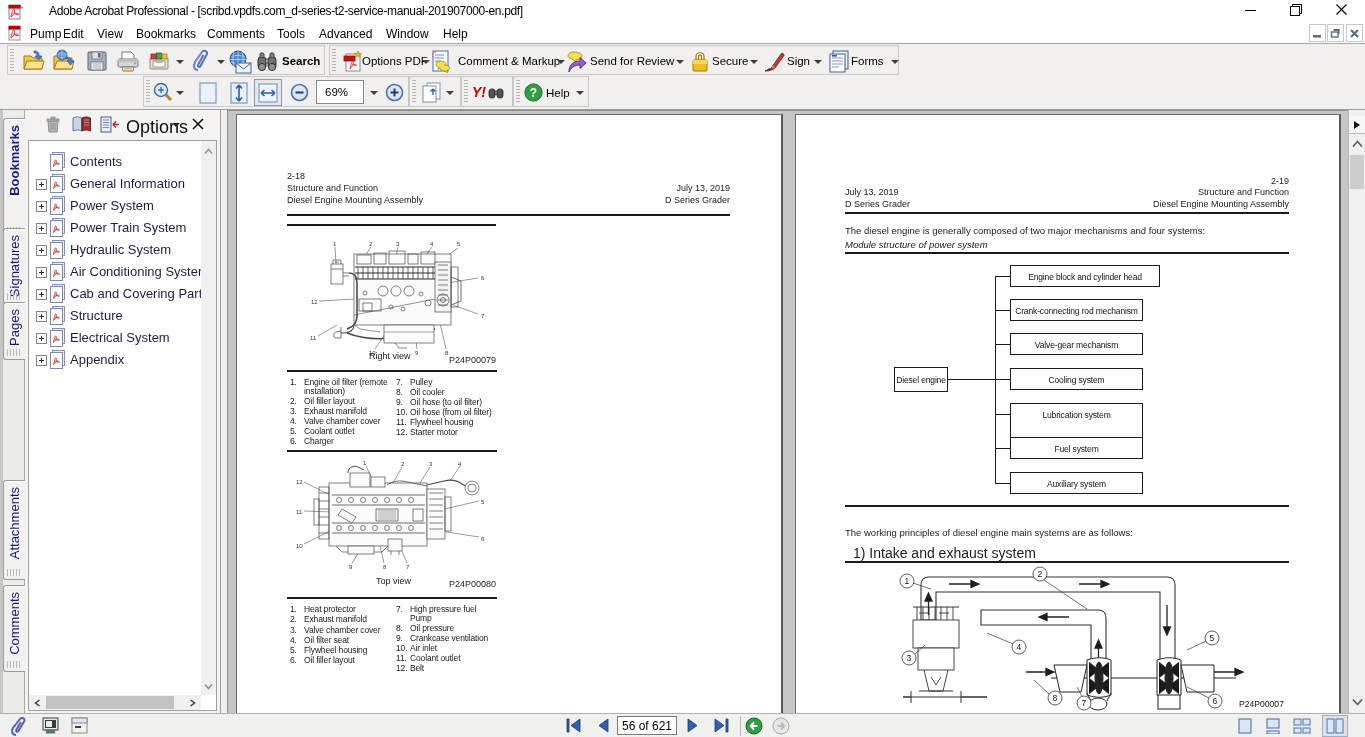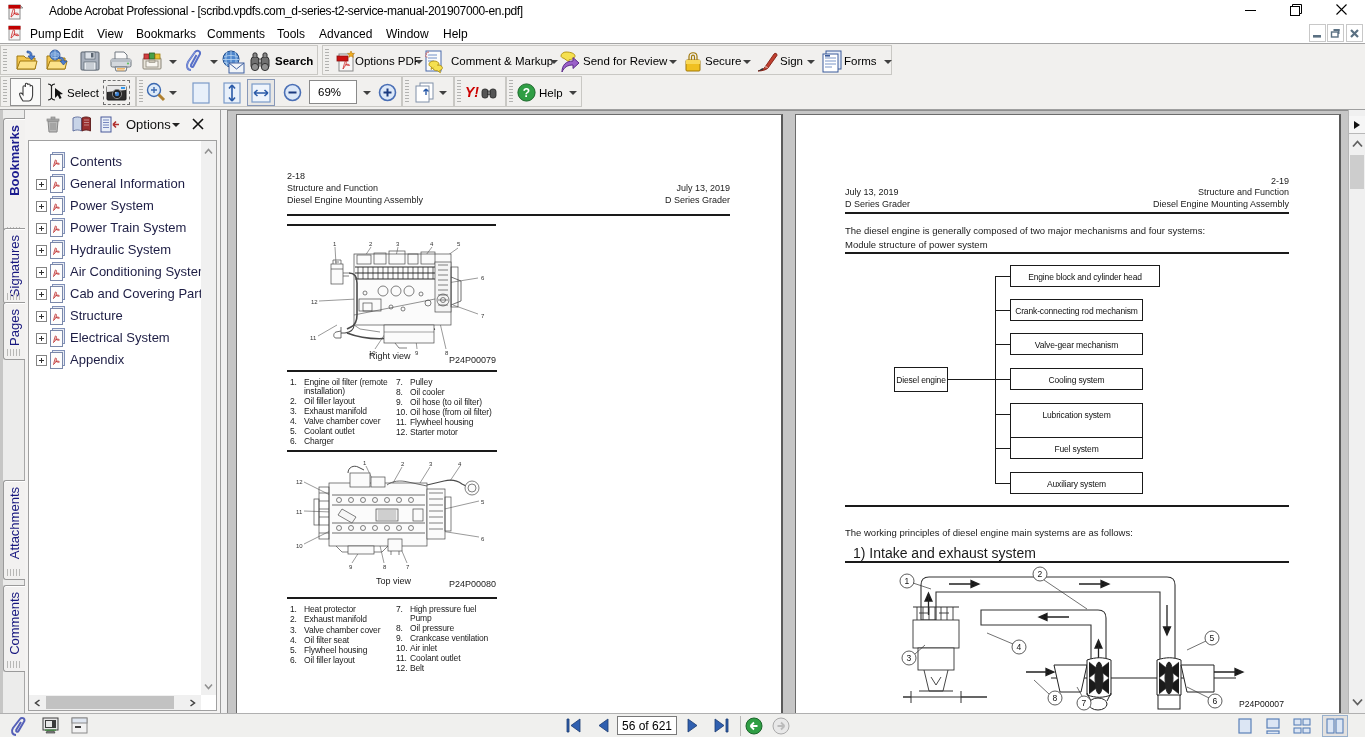--- a/index.html
+++ b/index.html
@@ -12,21 +12,21 @@
 #titletext { left:49px; top:4px; font-size:12px; letter-spacing:-0.35px; color:#000; white-space:nowrap; }
 .winbtn { top:9px; color:#000; }
 
 
 #menubar { left:0; top:23px; width:1365px; height:21px; background:#ffffff; border-bottom:1px solid #a5a5a5; }
 .menuitem { position:absolute; top:4px; font-size:12px; color:#000; }
 .mdibtn { position:absolute; top:1px; width:17px; height:18px; border:1px solid #c8c8c8; background:#fff; color:#5a7082; font-size:11px; text-align:center; line-height:16px; font-weight:bold; }
 
 
 #toolbars { left:0; top:44px; width:1365px; height:66px; background:#f1f0ee; border-bottom:1px solid #9f9f9f; }
-.chunk { position:absolute; border:1px solid #c9c8c4; background:#f1f0ee; }
+.chunk { position:absolute; border:1px solid #c9c8c4; background:#f1f0ee;margin-left:7px; }
 .grip { position:absolute; left:2px; top:3px; bottom:3px; width:4px;
   background-image:repeating-linear-gradient(to bottom, #b2b2b0 0 1px, transparent 1px 3px); }
 .tbtxt { position:absolute; font-size:11.5px; color:#000; white-space:nowrap; }
 .dd { position:absolute; width:0; height:0; border-left:4px solid transparent; border-right:4px solid transparent; border-top:4px solid #404040; }
 .sep { position:absolute; width:1px; background:#b8b8b6; }
 
 
 #rail { left:0; top:110px; width:25px; height:603px; background:#ececeb; border-left:3px solid #c6c6c5; border-right:1px solid #a8a8a8; }
 .vtab { position:absolute; left:0px; width:22px; background:#f2f1f0; border:1px solid #9a9a9a; border-right:none; border-radius:3px 0 0 3px; box-shadow:0 1px 0 #fff inset; }
 .vtab .lbl { position:absolute; left:3px; top:6px; writing-mode:vertical-rl; transform:rotate(180deg); font-size:13px; color:#16167e; white-space:nowrap; }
@@ -216,41 +216,20 @@
       <svg class="abs" style="left:497px;top:3px" width="24" height="26" viewBox="0 0 24 26">
         <rect x="6" y="2" width="15" height="18" fill="#e8eef8" stroke="#3a5a9a" stroke-width="1"></rect>
         <rect x="3" y="5" width="15" height="18" fill="#ffffff" stroke="#3a5a9a" stroke-width="1"></rect>
         <path d="M5 9 L16 9 M5 12 L16 12 M5 15 L16 15 M5 18 L12 18" stroke="#7a96c8" stroke-width="1.2"></path>
         <rect x="5" y="6" width="5" height="1.6" fill="#3a5a9a"></rect>
       </svg>
       <div class="tbtxt" style="left:521px;top:9px">Forms</div>
       <div class="dd" style="left:561px;top:14px"></div>
     </div>
 
-    <div class="chunk" style="left:0px;top:32px;width:136px;height:31px">
-      <div class="grip"></div>
-      <div class="abs" style="left:9px;top:1px;width:31px;height:28px;background:#f9f9f8;border:1px solid #909090"></div>
-      <svg class="abs" style="left:16px;top:4px" width="20" height="22" viewBox="0 0 20 22">
-        <path d="M6 20 C4 17 2 14 2.6 12.6 C3.2 11.6 5 12 6 13.6 L6 6 C6 4.4 8.4 4.4 8.4 6 L8.4 3.4 C8.4 1.8 10.8 1.8 10.8 3.4 L10.8 4 C10.8 2.6 13.2 2.6 13.2 4.2 L13.2 5.4 C13.2 4.2 15.6 4.2 15.6 5.8 L15.6 14 C15.6 17 14 20 12 20 Z" fill="#fdfdfd" stroke="#404040" stroke-width="1.1"></path>
-      </svg>
-      <svg class="abs" style="left:45px;top:5px" width="20" height="20" viewBox="0 0 20 20">
-        <path d="M2 2 C4 2 5 3 5.5 4 C6 3 7 2 9 2 M2 18 C4 18 5 17 5.5 16 C6 17 7 18 9 18 M5.5 4 L5.5 16" fill="none" stroke="#202020" stroke-width="1.2"></path>
-        <path d="M9 6 L9 16 L11.8 13.2 L13.6 17 L15.6 16 L13.8 12.4 L17 12 Z" fill="#101010"></path>
-      </svg>
-      <div class="tbtxt" style="left:66px;top:10px">Select</div>
-      <div class="abs" style="left:102px;top:3px;width:27px;height:25px;border:1px dashed #707070"></div>
-      <svg class="abs" style="left:105px;top:6px" width="21" height="18" viewBox="0 0 21 18">
-        <rect x="1" y="3" width="19" height="14" rx="1" fill="#2e2e2e" stroke="#1a1a1a" stroke-width="1"></rect>
-        <path d="M1 3 L20 3 L20 7 L1 9 Z" fill="#e8e8e8"></path>
-        <rect x="15" y="4" width="4" height="2" fill="#3399ee"></rect>
-        <circle cx="11" cy="11" r="4.6" fill="#222" stroke="#888" stroke-width="1"></circle>
-        <circle cx="11" cy="11" r="2.2" fill="#3a7fd0"></circle>
-        <circle cx="9.8" cy="9.8" r="0.9" fill="#bcd"></circle>
-      </svg>
-    </div>
 
     <div class="chunk" style="left:136px;top:32px;width:266px;height:31px">
       <div class="grip"></div>
       <svg class="abs" style="left:8px;top:4px" width="22" height="22" viewBox="0 0 22 22">
         <circle cx="9" cy="9" r="6.5" fill="#ddeaf8" stroke="#3a68b0" stroke-width="1.4"></circle>
         <path d="M6 9 L12 9 M9 6 L9 12" stroke="#3a68b0" stroke-width="1.4"></path>
         <path d="M13.5 13.5 L19 19" stroke="#b08030" stroke-width="3"></path>
       </svg>
       <div class="dd" style="left:32px;top:14px"></div>
       <div class="abs" style="left:49px;top:2px;width:26px;height:27px"></div>
@@ -337,21 +316,21 @@
       <svg class="abs" style="left:47px;top:6px" width="20" height="17" viewBox="0 0 20 17">
         <path d="M1 2 C4 0.6 7 0.6 9.5 2 L9.5 15 C7 13.6 4 13.6 1 15 Z" fill="#c8d4e8" stroke="#5a6a9a" stroke-width="0.9"></path>
         <path d="M18.5 2 C15.5 0.6 12.5 0.6 10 2 L10 15 C12.5 13.6 15.5 13.6 18.5 15 Z" fill="#9a3030" stroke="#5a1818" stroke-width="0.9"></path>
         <path d="M12 4 L17 4 M12 6.5 L17 6.5 M12 9 L17 9" stroke="#d8b0b0" stroke-width="0.7"></path>
       </svg>
       <svg class="abs" style="left:75px;top:6px" width="20" height="17" viewBox="0 0 20 17">
         <rect x="1" y="1" width="10" height="15" fill="#e8eef8" stroke="#4a5a9a" stroke-width="1"></rect>
         <path d="M3 4 L9 4 M3 6.5 L9 6.5 M3 9 L9 9 M3 11.5 L9 11.5" stroke="#6a7ab8" stroke-width="0.9"></path>
         <path d="M19 8.5 L13 8.5 M13 8.5 L16 5.5 M13 8.5 L16 11.5" stroke="#b03030" stroke-width="1.6" fill="none"></path>
       </svg>
-      <div class="abs" style="left:101px;top:7px;font-size:13px;color:#101010">Options</div>
+      <div class="abs" style="left:101px;top:7px;font-size:18px;color:#101010">Options</div>
       <div class="dd" style="left:147px;top:13px;border-top-color:#222"></div>
       <svg class="abs" style="left:167px;top:8px" width="12" height="12" viewBox="0 0 12 12">
         <path d="M1 1 L11 11 M11 1 L1 11" stroke="#101010" stroke-width="1.6"></path>
       </svg>
     </div>
     <div id="panellist">
 
       <div class="abs" style="left:0;right:15px;top:0;bottom:15px;overflow:hidden" id="bklist">
         <div class="bkrow" style="top:10px">
             <svg class="bkic" width="17" height="19" viewBox="0 0 17 19">
@@ -671,21 +650,21 @@
         <div class="pt p8" style="left:173px;top:548px">Belt</div>
     </div>
     <div class="page" id="page2">
       <div class="pt" style="left:300px;top:61px;width:193px;text-align:right">2-19</div>
       <div class="pt" style="left:49px;top:72px">July 13, 2019</div>
       <div class="pt" style="left:49px;top:84px">D Series Grader</div>
       <div class="pt" style="left:300px;top:72px;width:193px;text-align:right">Structure and Function</div>
       <div class="pt" style="left:300px;top:84px;width:193px;text-align:right">Diesel Engine Mounting Assembly</div>
       <div class="rule" style="left:49px;top:97px;width:444px;height:2px"></div>
       <div class="pt" style="left:49px;top:110px;font-size:9.5px">The diesel engine is generally composed of two major mechanisms and four systems:</div>
-      <div class="pt" style="left:49px;top:124px;font-size:9.5px;">Module structure of power system</div>
+      <div class="pt" style="left:49px;top:124px;font-size:9.5px;font-style:italic">Module structure of power system</div>
       <div class="rule" style="left:49px;top:137px;width:444px;height:1.5px"></div>
       <div class="fcbox" style="left:214px;top:150px;width:150px;height:22px;line-height:22px">Engine block and cylinder head</div>
       <div class="fcbox" style="left:214px;top:184px;width:133px;height:22px;line-height:22px">Crank-connecting rod mechanism</div>
       <div class="fcbox" style="left:214px;top:218px;width:133px;height:22px;line-height:22px">Valve-gear mechanism</div>
       <div class="fcbox" style="left:214px;top:253px;width:133px;height:22px;line-height:22px">Cooling system</div>
       <div class="fcbox" style="left:214px;top:288px;width:133px;height:36px;line-height:22px">Lubrication system</div>
       <div class="fcbox" style="left:214px;top:322px;width:133px;height:22px;line-height:22px">Fuel system</div>
       <div class="fcbox" style="left:214px;top:357px;width:133px;height:22px;line-height:22px">Auxiliary system</div>
       <div class="fcbox" style="left:98px;top:252px;width:54px;height:25px;line-height:25px">Diesel engine</div>
       <div class="rule" style="left:199px;top:161px;width:1px;height:207px"></div>

